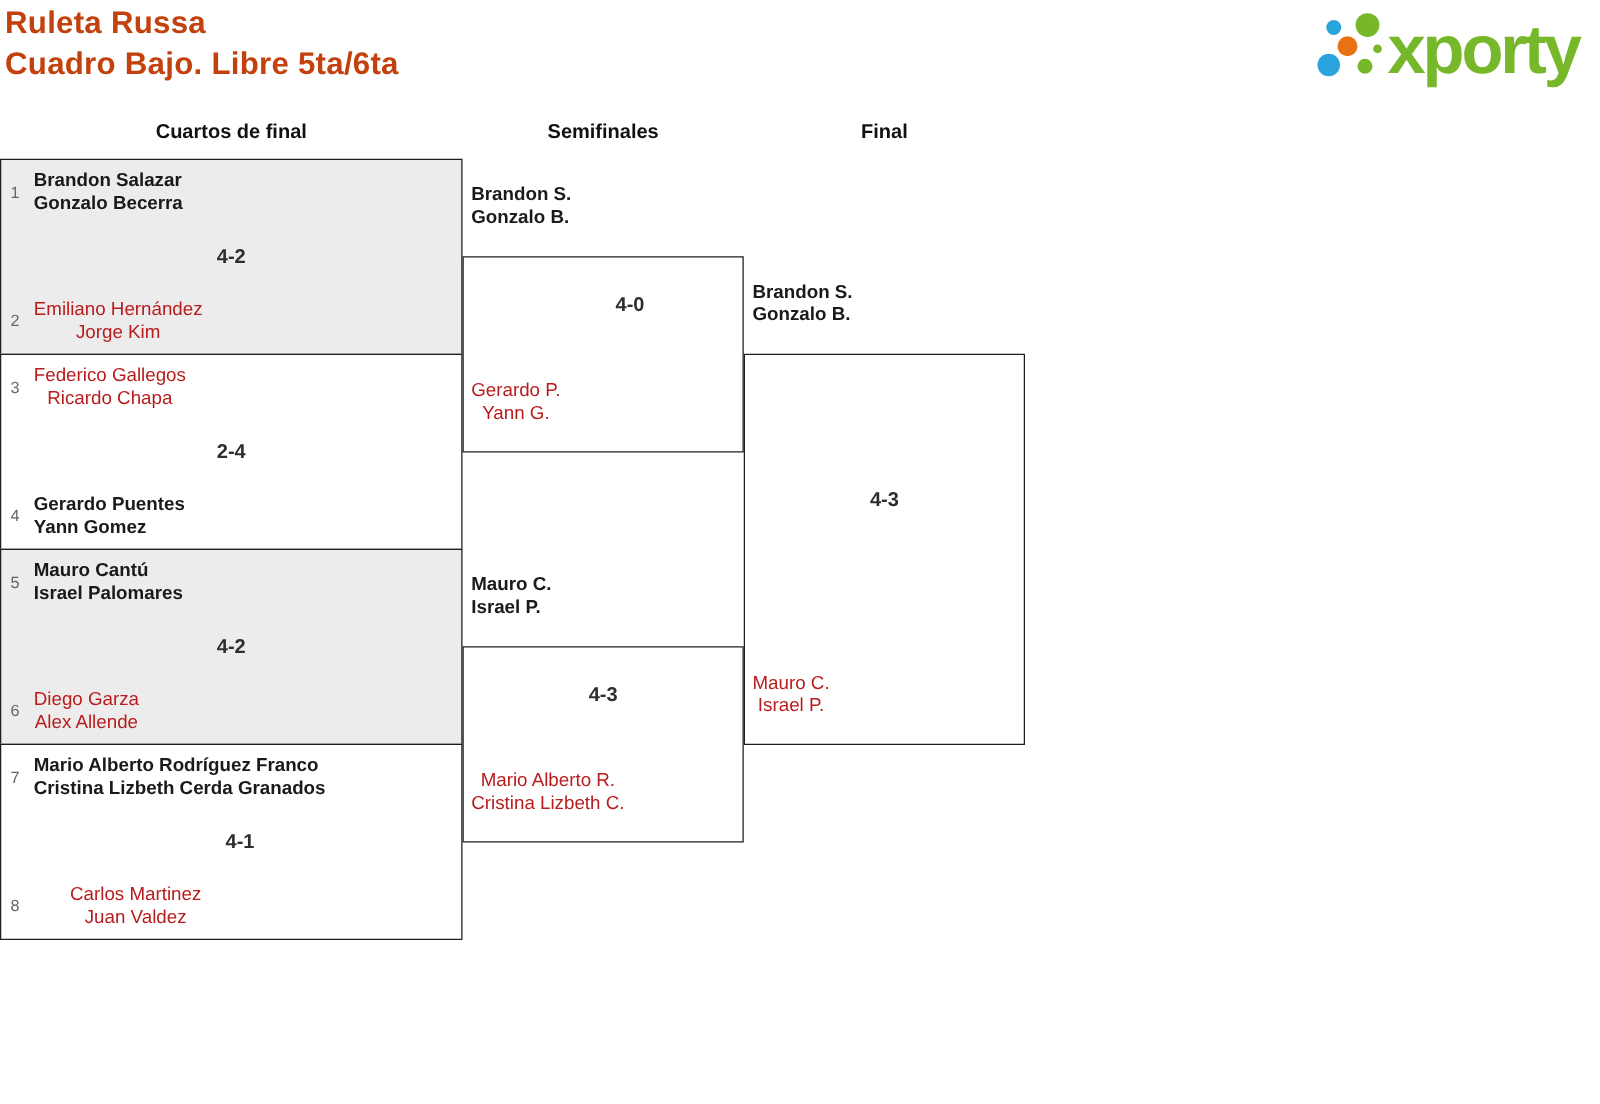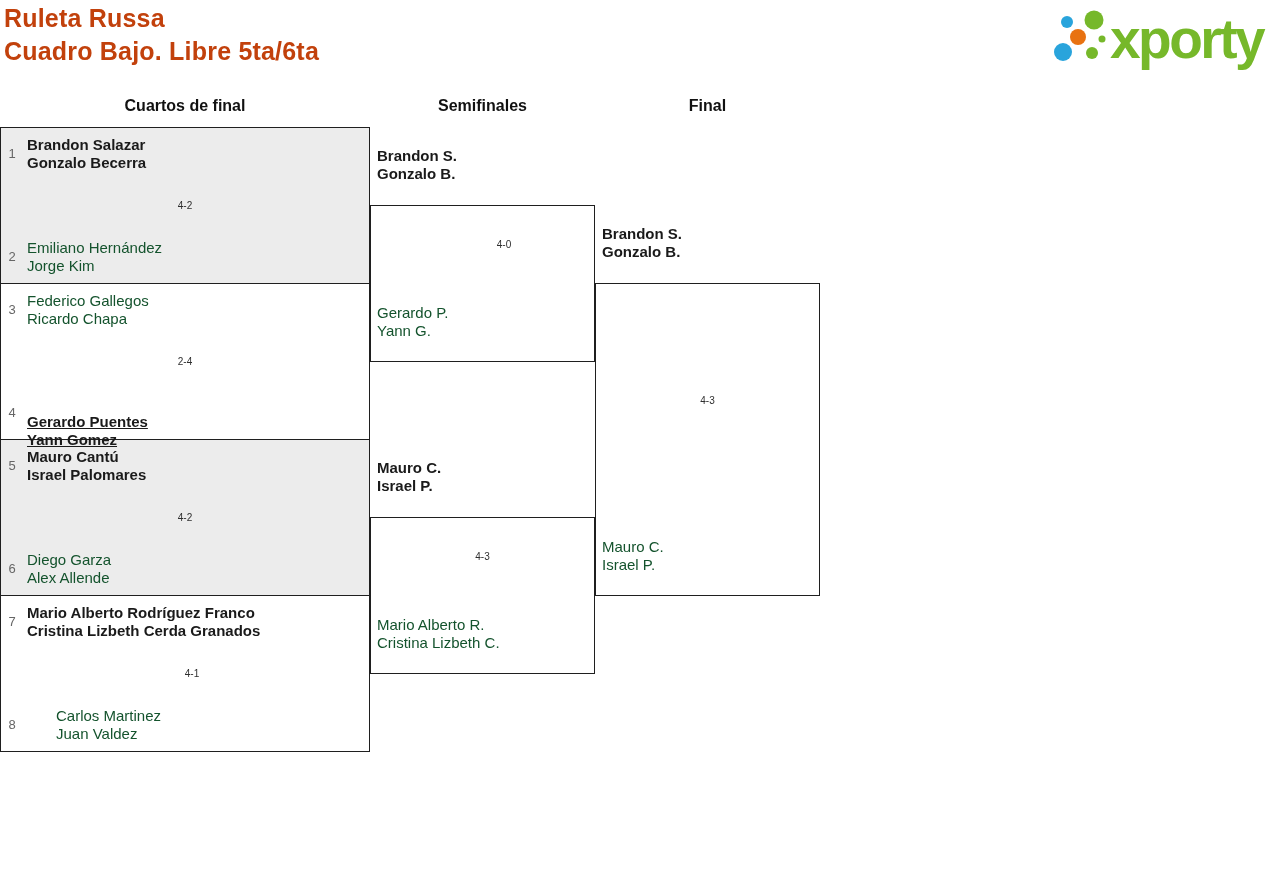--- a/index.html
+++ b/index.html
@@ -10,23 +10,23 @@
   }
   .abs { position:absolute; }
   .title { font-size:25px; line-height:33px; font-weight:700; color:#c2410c; letter-spacing:0.2px; }
   .round-header { font-size:16px; font-weight:700; color:#111; text-align:center; }
   .box { border:1px solid #1f1f1f; }
   .box.gray { background:#ececec; }
   .box.white { background:#ffffff; }
   .box.open { background:transparent; }
   .names { font-size:15px; line-height:18px; white-space:nowrap; }
   .names.winner { font-weight:700; color:#1a1a1a; }
-  .names.loser  { font-weight:400; color:#14532d; }
+  .names.loser  { font-weight:400; color:#b91c1c;text-align:center; }
   .seed { font-size:13px; line-height:15px; color:#666; text-align:center; width:18px; }
-  .score { font-size:10px; line-height:18px; color:#2e2e2e; text-align:center; }
+  .score { font-size:16px; line-height:18px; color:#2e2e2e; text-align:center;font-weight:bold; }
 </style>
 </head>
 <body>
 
 <div class="page">
 
   <div class="abs title" style="left:4px; top:2px;">
     <div>Ruleta Russa</div>
     <div>Cuadro Bajo. Libre 5ta/6ta</div>
   </div>
@@ -65,21 +65,21 @@
     <div>Jorge Kim</div>
   </div>
 
   <div class="abs seed" style="left:3px; top:302px;">3</div>
   <div class="abs names loser" style="left:27px; top:292px;">
     <div>Federico Gallegos</div>
     <div>Ricardo Chapa</div>
   </div>
   <div class="abs score" style="left:0; top:353px; width:370px;">2-4</div>
   <div class="abs seed" style="left:3px; top:405px;">4</div>
-  <div class="abs names winner" style="left:27px; top:413px;text-decoration:underline;">
+  <div class="abs names winner" style="left:27px; top:395px;">
     <div>Gerardo Puentes</div>
     <div>Yann Gomez</div>
   </div>
 
   <div class="abs seed" style="left:3px; top:458px;">5</div>
   <div class="abs names winner" style="left:27px; top:448px;">
     <div>Mauro Cantú</div>
     <div>Israel Palomares</div>
   </div>
   <div class="abs score" style="left:0; top:509px; width:370px;">4-2</div>

